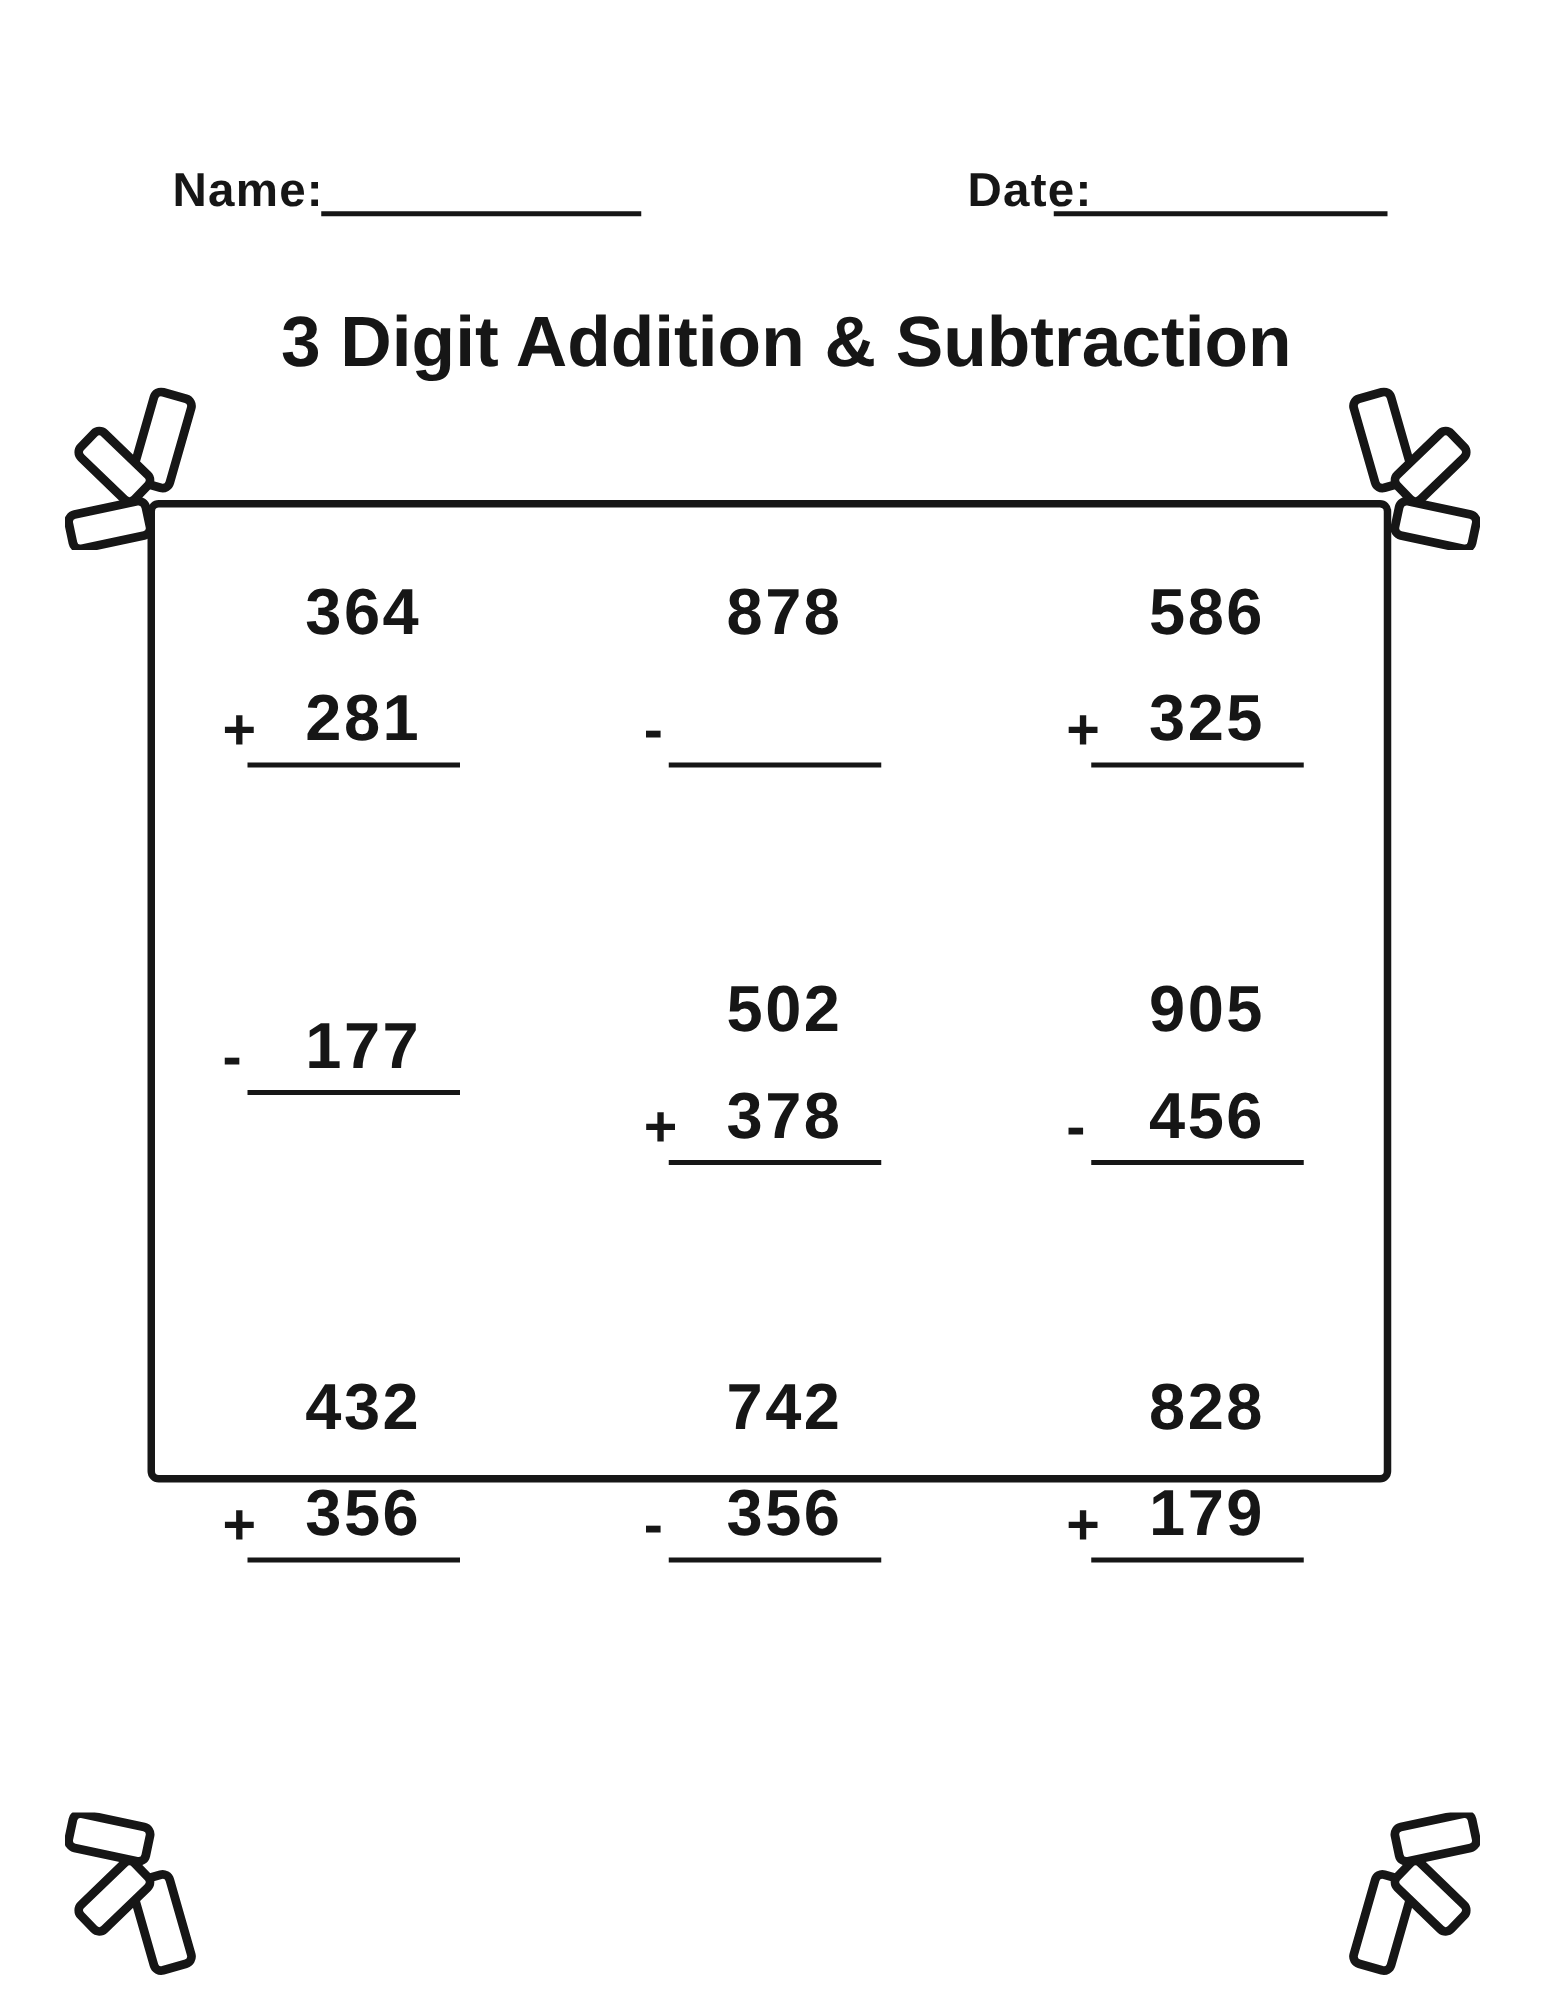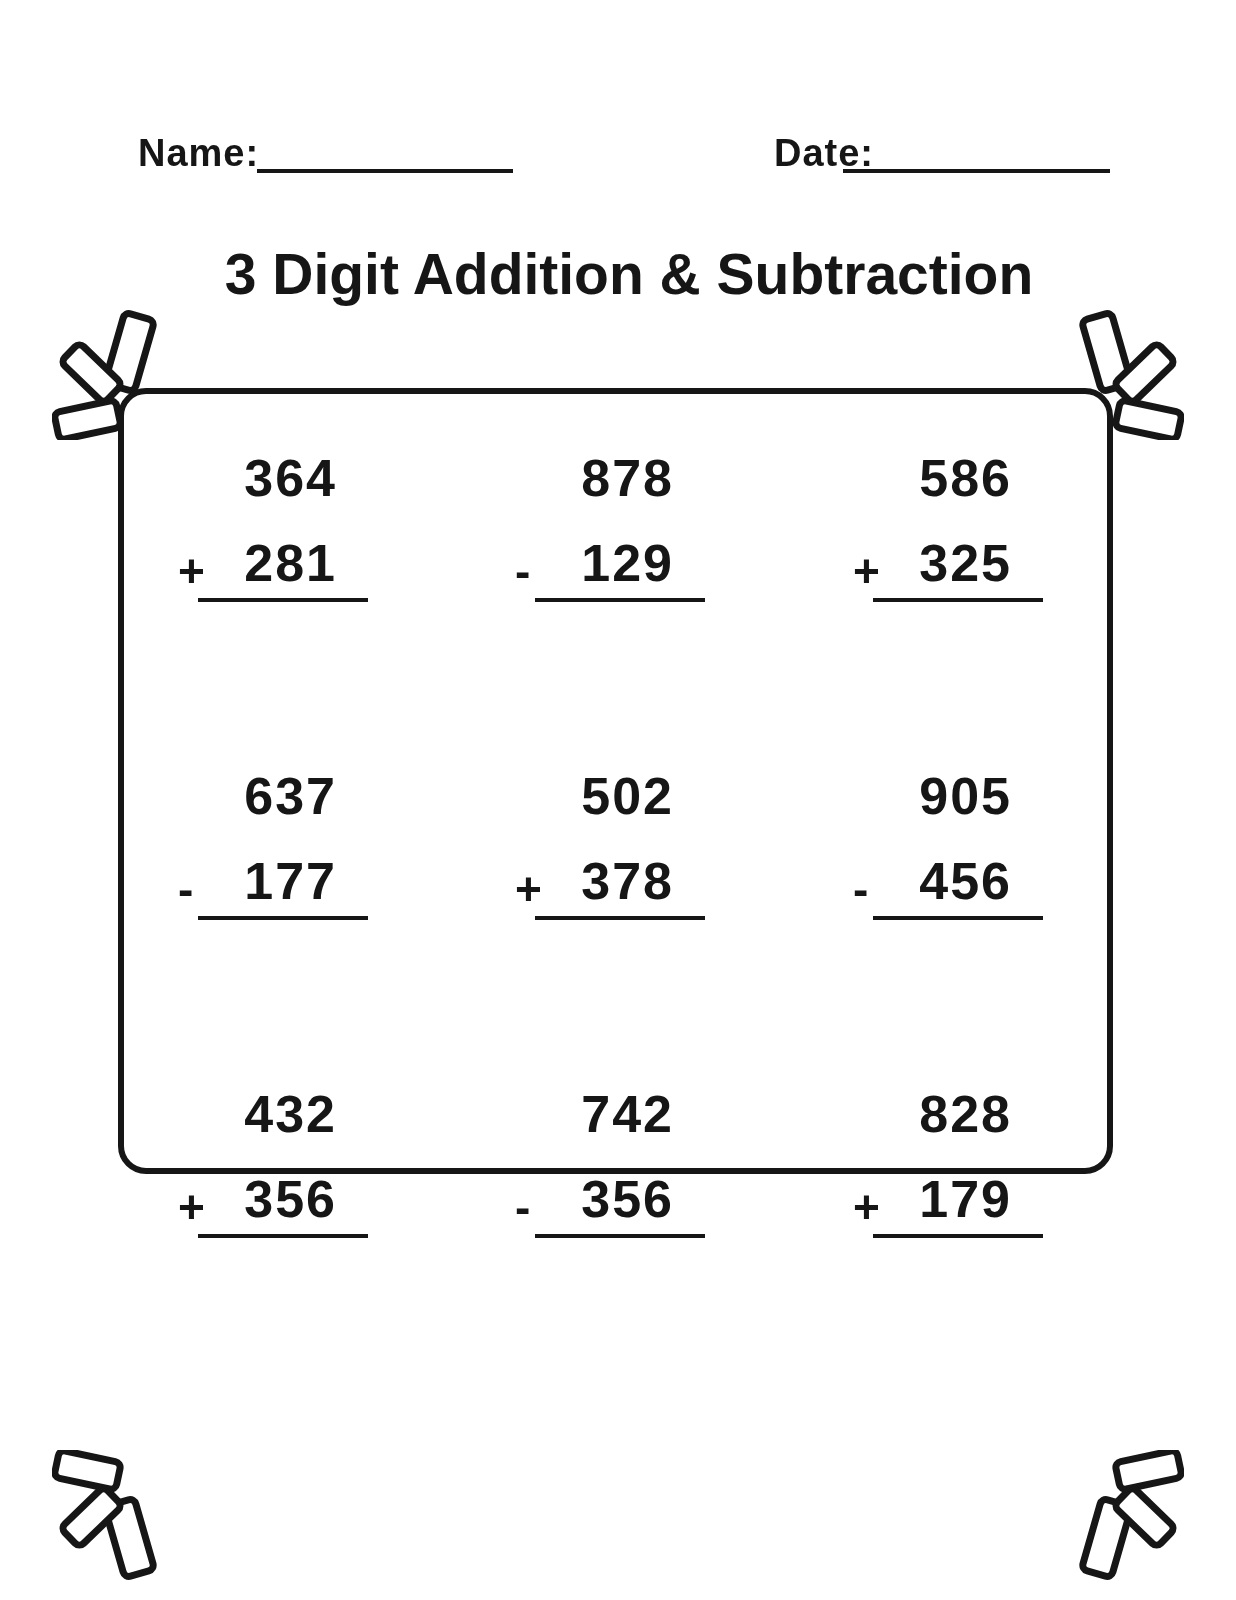--- a/index.html
+++ b/index.html
@@ -37,24 +37,24 @@
     position:absolute; left:0; top:232px; width:100%;
     margin:11px;
     text-align:center;
     font-size:57px; font-weight:bold; line-height:62px;
     letter-spacing:0px;
     white-space:nowrap;
   }
 
   
   .box{
-    position:absolute; left:118px; top:388px;
+    position:absolute; left:118px; top:400px;
     width:995px; height:786px;
     border:6px solid var(--ink);
-    border-radius:28px;
+    border-radius:9px;
     box-sizing:border-box;
   }
   .grid{
     position:absolute; inset:0;
     display:grid;
     grid-template-columns:337px 338px auto;
     grid-template-rows:318px 318px auto;
     padding:56px 0 0 74px;
   }
   .problem{ width:170px; position:relative; }
@@ -137,36 +137,34 @@
           <span class="op">+</span>
           <span class="bottom-num">281</span>
         </div>
         <div class="answer-space"></div>
       </div>
 
       <div class="problem">
         <div class="top-num">878</div>
         <div class="bottom-row">
           <span class="op">-</span>
-          <span class="bottom-num">129</span>
         </div>
         <div class="answer-space"></div>
       </div>
 
       <div class="problem">
         <div class="top-num">586</div>
         <div class="bottom-row">
           <span class="op">+</span>
           <span class="bottom-num">325</span>
         </div>
         <div class="answer-space"></div>
       </div>
 
       <div class="problem">
-        <div class="top-num">637</div>
         <div class="bottom-row">
           <span class="op">-</span>
           <span class="bottom-num">177</span>
         </div>
         <div class="answer-space"></div>
       </div>
 
       <div class="problem">
         <div class="top-num">502</div>
         <div class="bottom-row">

